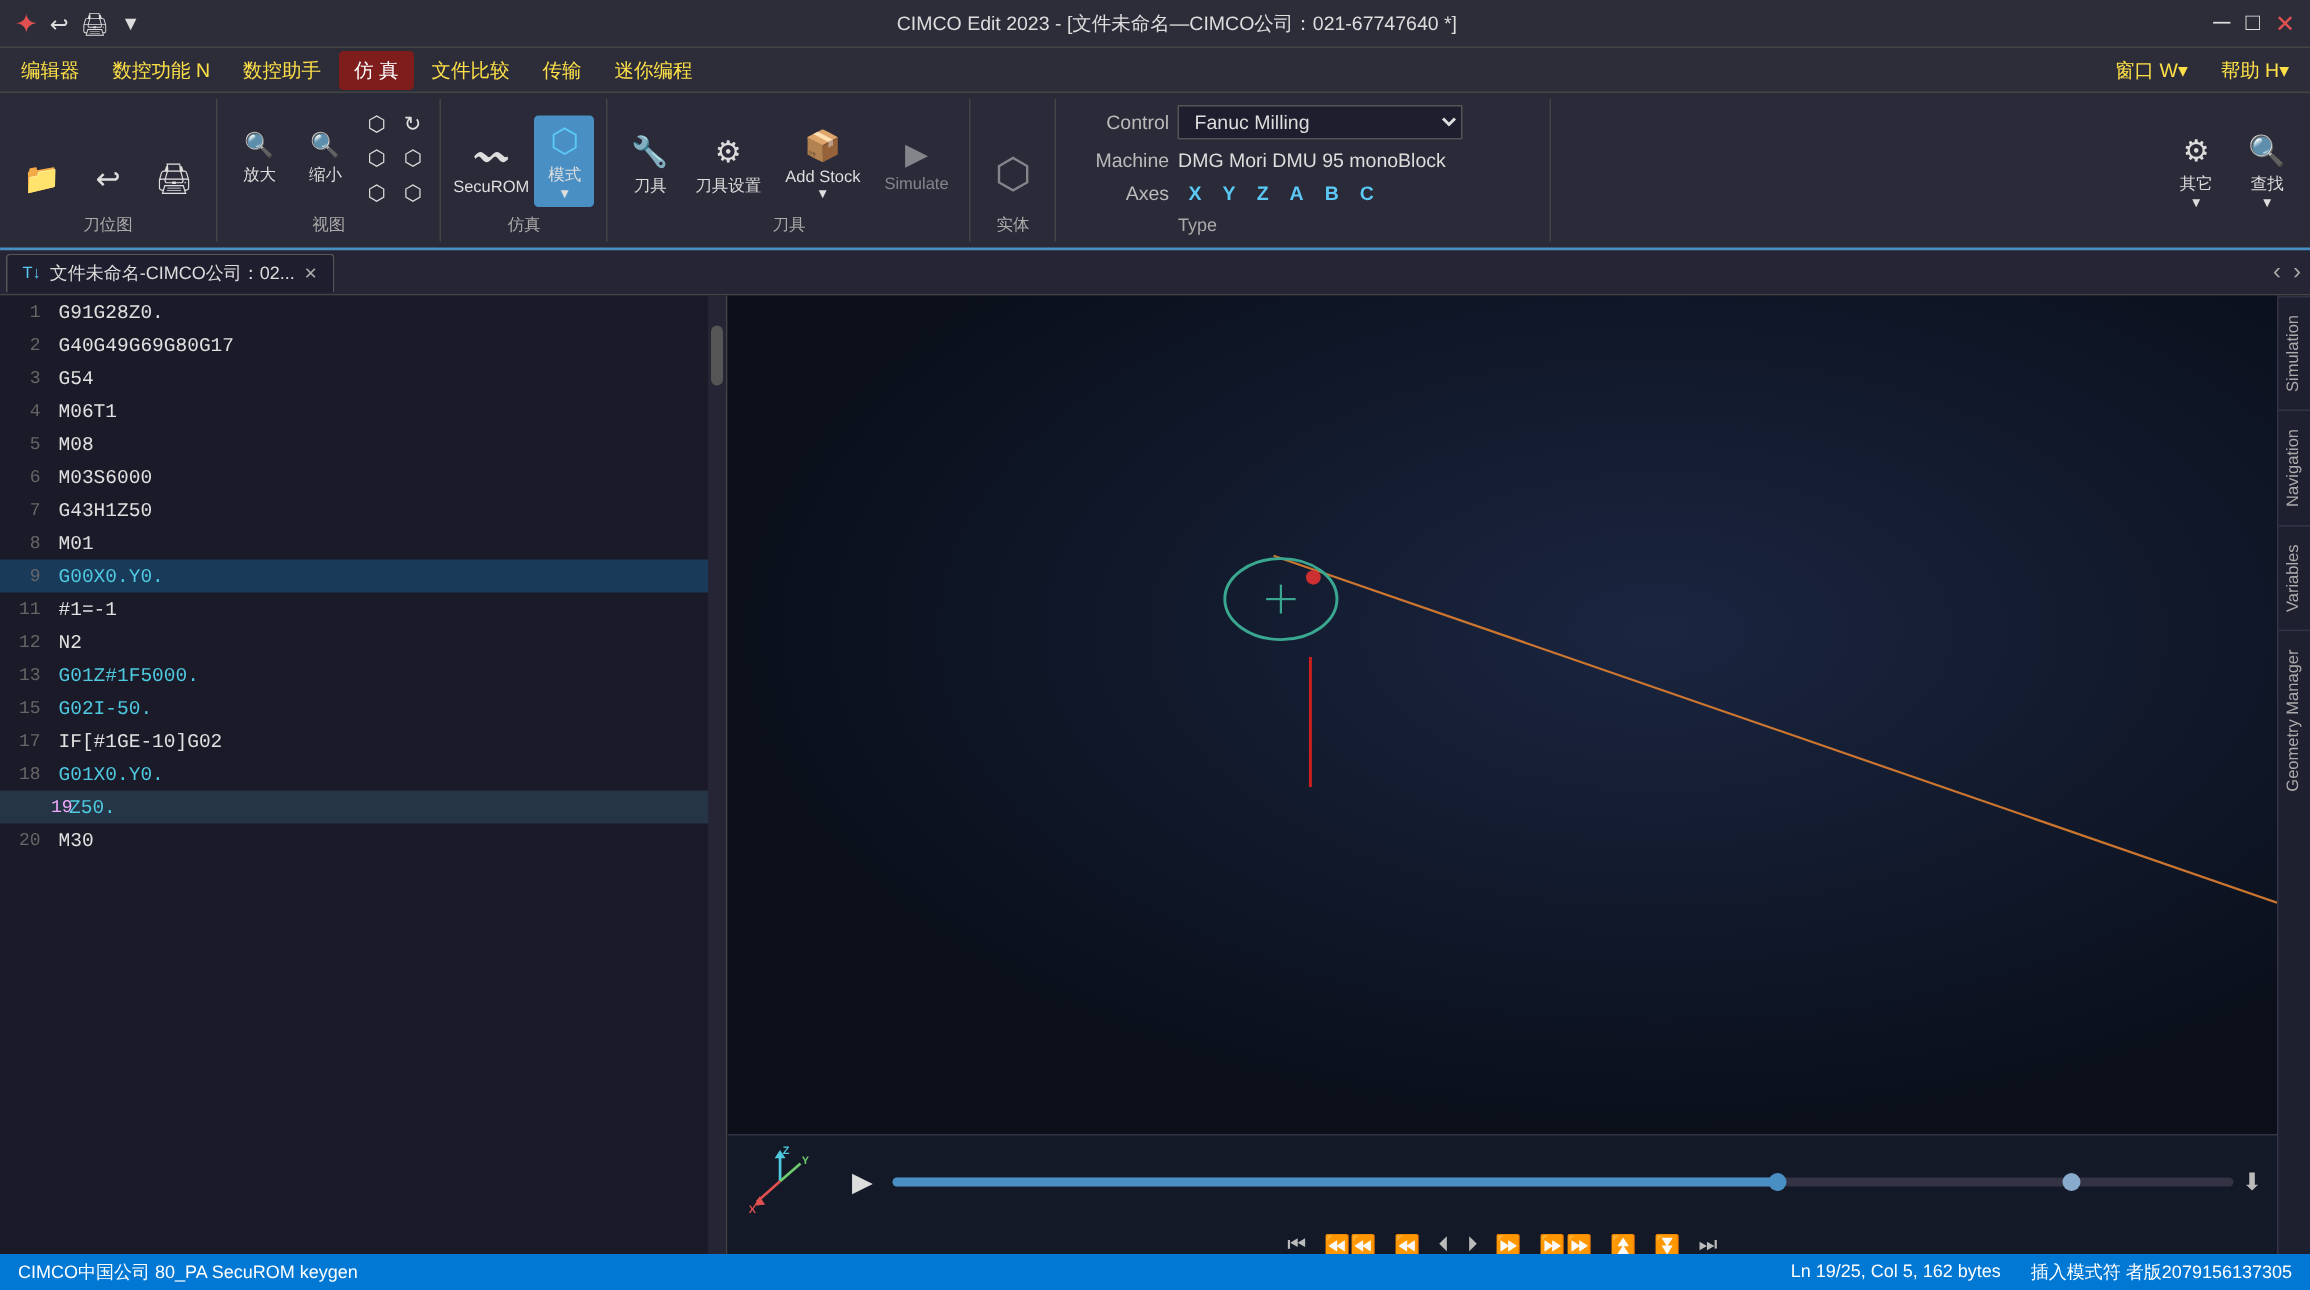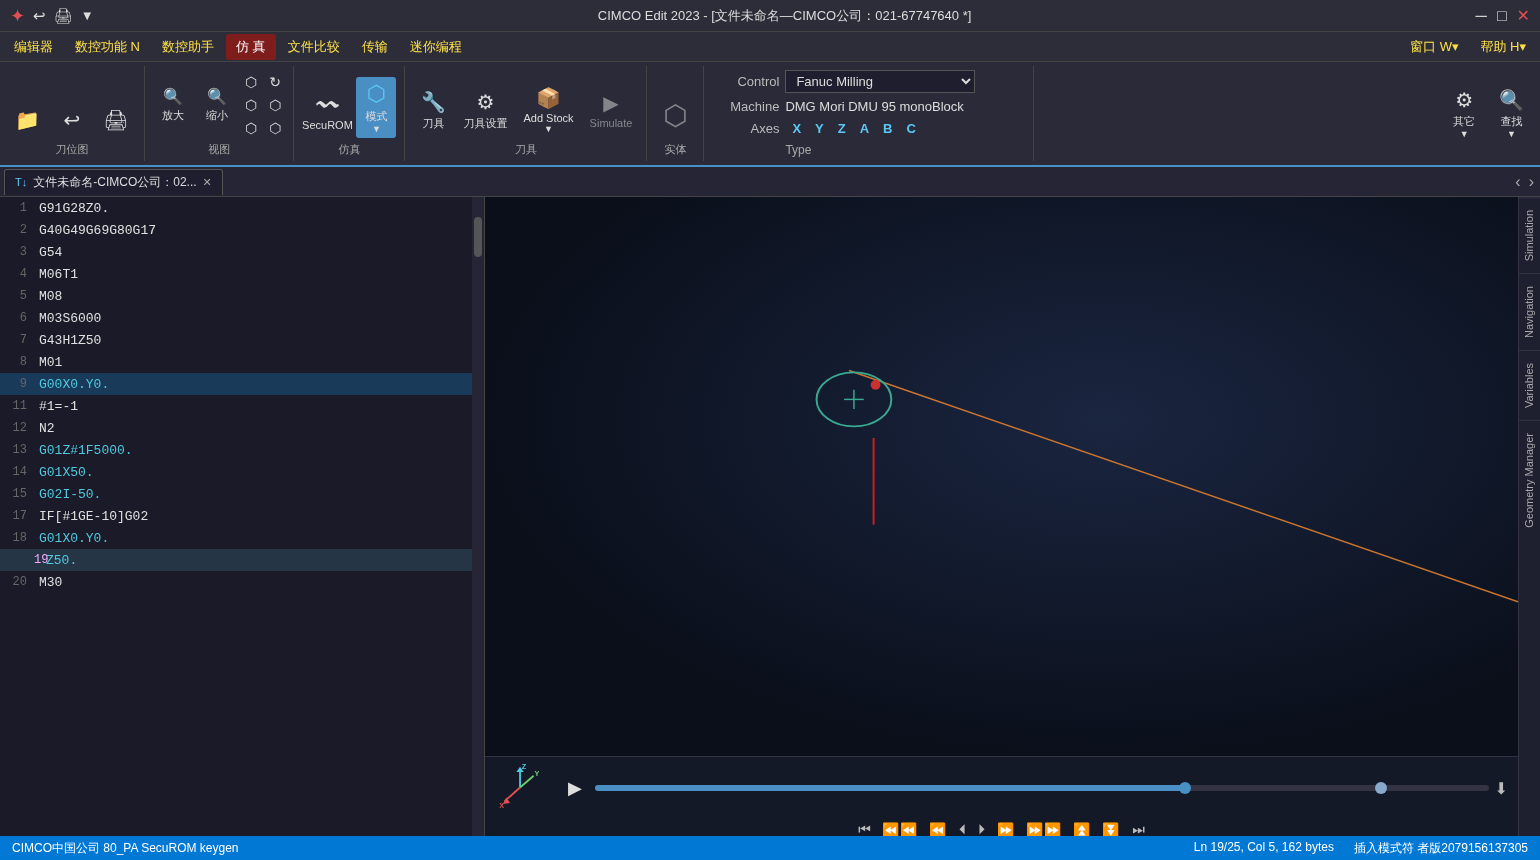--- a/index.html
+++ b/index.html
@@ -622,24 +622,20 @@
       </div>
       <div class="code-line">
         <span class="line-num">12</span>
         <span class="line-text color-white">N2</span>
       </div>
       <div class="code-line">
         <span class="line-num">13</span>
         <span class="line-text color-cyan">G01Z#1F5000.</span>
       </div>
       <div class="code-line">
-        <span class="line-num">14</span>
-        <span class="line-text color-cyan">G01X50.</span>
-      </div>
-      <div class="code-line">
         <span class="line-num">15</span>
         <span class="line-text color-cyan">G02I-50.</span>
       </div>
       <div class="code-line">
         <span class="line-num">17</span>
         <span class="line-text color-white">IF[#1GE-10]G02</span>
       </div>
       <div class="code-line">
         <span class="line-num">18</span>
         <span class="line-text color-cyan">G01X0.Y0.</span>

